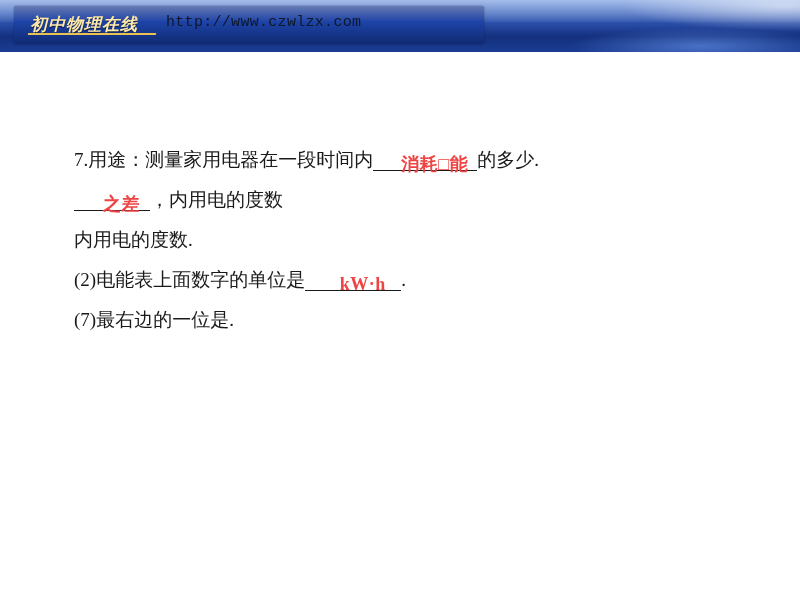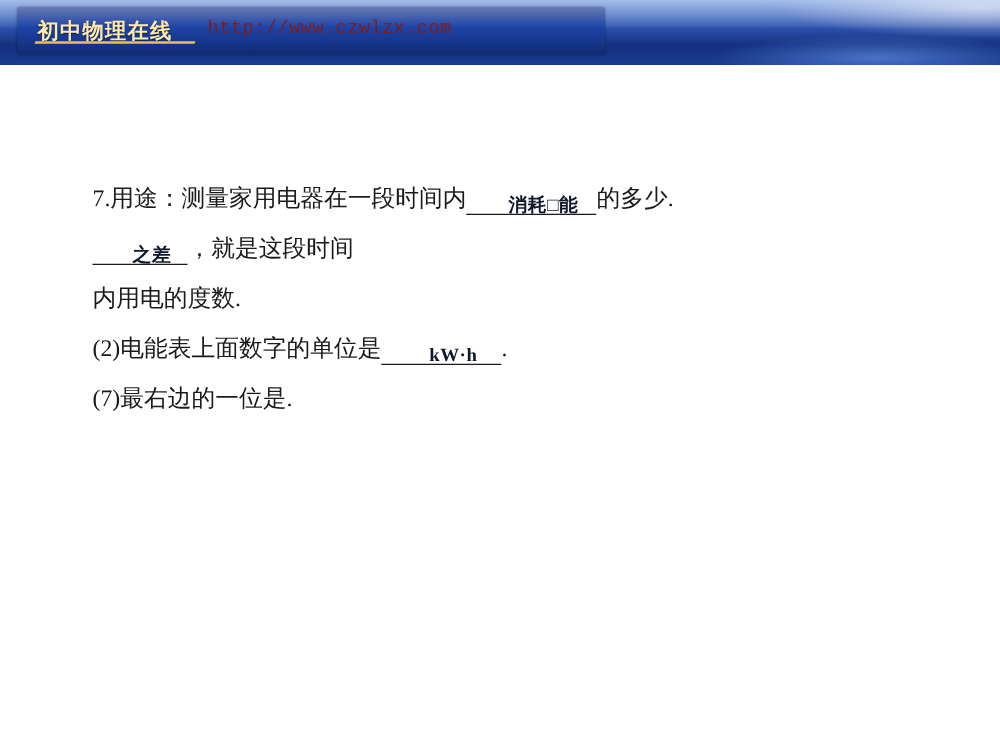--- a/index.html
+++ b/index.html
@@ -75,20 +75,21 @@
       radial-gradient(ellipse 260px 40px at 95% 6px, rgba(255,255,255,0.55) 0%, rgba(255,255,255,0.0) 62%),
       radial-gradient(ellipse 200px 28px at 70% 46px, rgba(120,170,255,0.5) 0%, rgba(120,170,255,0) 65%);
   }
   .logo-cn {
     position: absolute;
     left: 30px;
     top: 13px;
     font-family: "Liberation Serif", serif;
     font-size: 17px;
     font-weight: bold;
+    font-style: italic;
     color: #ffe9a8;
     letter-spacing: 1px;
     text-shadow: 0 1px 1px rgba(0,0,0,0.6);
     white-space: nowrap;
   }
   .logo-underline {
     position: absolute;
     left: 28px;
     top: 33px;
     width: 128px;
@@ -96,21 +97,21 @@
     background: #ffd24d;
     transform: skewX(-18deg);
     opacity: 0.9;
   }
   .logo-url {
     position: absolute;
     left: 166px;
     top: 14px;
     font-family: "Liberation Mono", monospace;
     font-size: 15px;
-    color: #7f1d1d;
+    color: #0f172a;
     letter-spacing: 0.3px;
     white-space: nowrap;
   }
 
   
   .content {
     position: absolute;
     left: 74px;
     top: 140px;
     width: 660px;
@@ -119,23 +120,23 @@
     line-height: 40px;
   }
   .line {
     white-space: nowrap;
     position: relative;
   }
   .line.wrap {
     white-space: normal;
   }
   .ans {
-    color: #0f172a;
+    color: #ef4444;
     font-weight: bold;
-    font-size: 15px;
+    font-size: 18px;
     letter-spacing: 0.5px;
     margin-left: 19px;
   }
   .ans-box {
     display: inline-block;
     position: relative;
     text-align: center;
     vertical-align: baseline;
   }
   .ans-box .rule {
@@ -171,21 +172,21 @@
 
   <div class="content">
 
 
     <div class="line">
       <span>7.用途：测量家用电器在一段时间内</span><span class="ans-box" style="width:104px;"><span class="ans">消耗□能</span><span class="rule"></span></span><span>的多少.</span>
     </div>
 
 
     <div class="line wrap">
-      <span class="ans-box" style="width:76px;"><span class="ans">之差</span><span class="rule"></span></span><span>，就是这段时间</span>
+      <span class="ans-box" style="width:76px;"><span class="ans">之差</span><span class="rule"></span></span><span>，内用电的度数</span>
       <div>内用电的度数.</div>
     </div>
 
     <div class="line">
       <span>(2)电能表上面数字的单位是</span><span class="ans-box" style="width:96px;text-align:center;"><span class="ans ans-mono">kW·h</span><span class="rule"></span></span><span>.</span>
     </div>
 
     <div class="line">
       <span>(7)最右边的一位是</span><span>.</span>
     </div>

